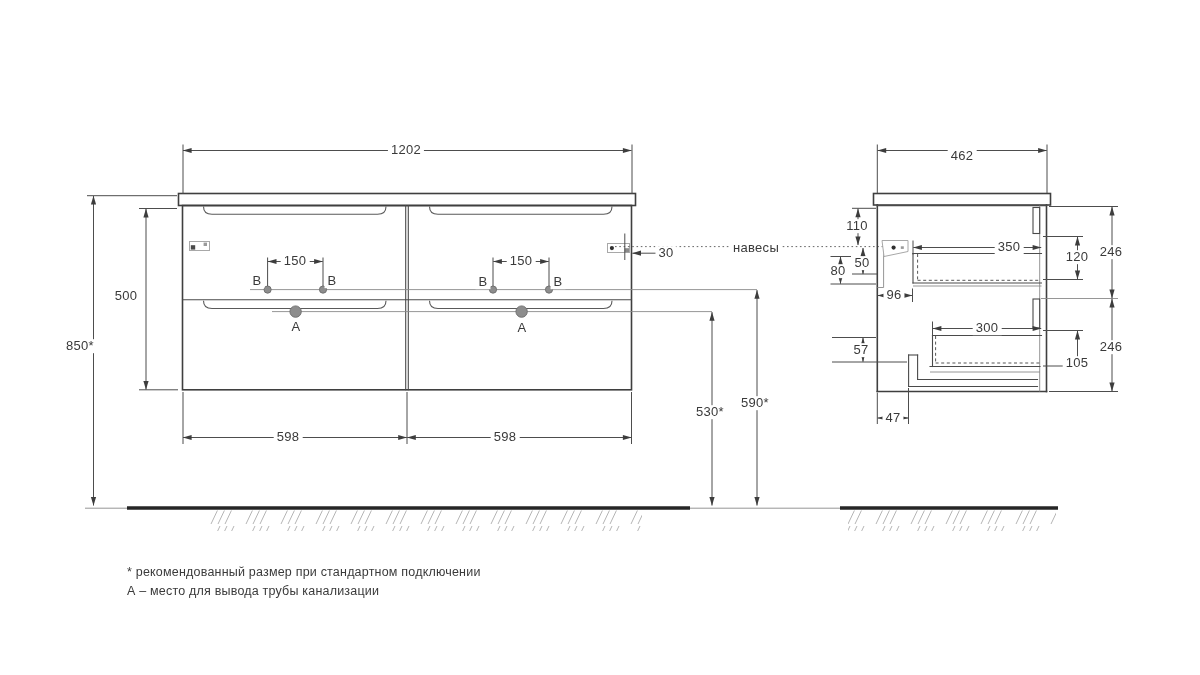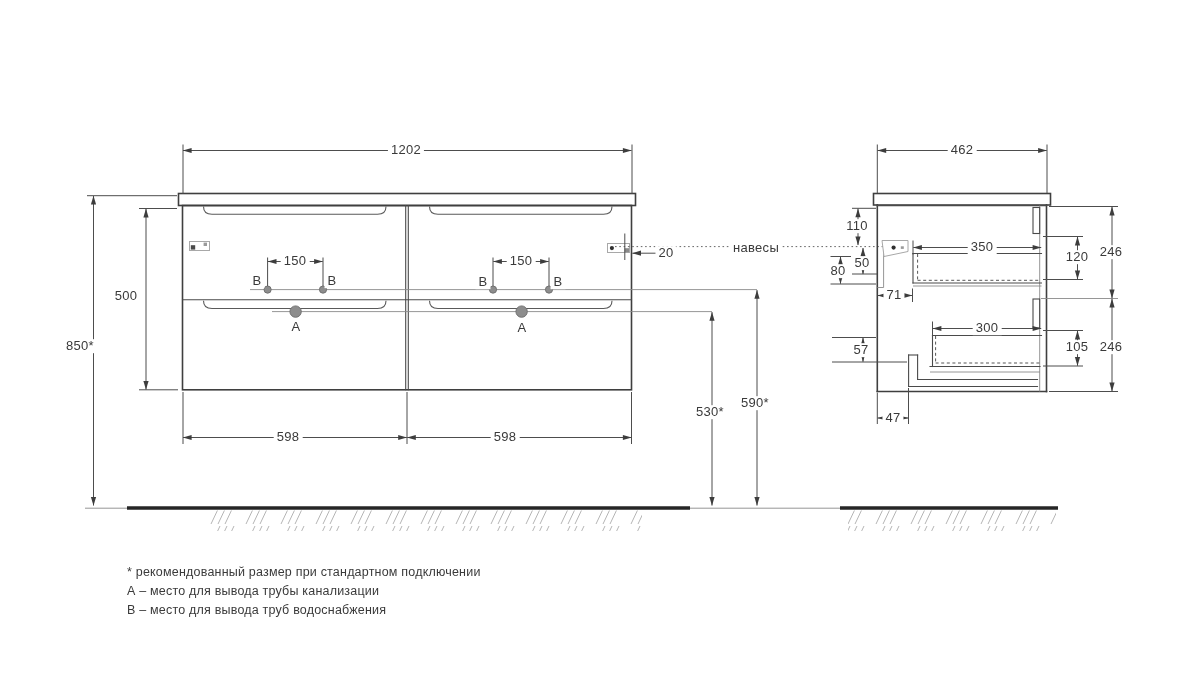--- a/index.html
+++ b/index.html
@@ -214,44 +214,43 @@
     </g>
   </svg>
 
   <div class="lbl" style="left:406px;top:150px">1202</div>
   <div class="lbl" style="left:126px;top:296px">500</div>
   <div class="lbl" style="left:80px;top:346px">850*</div>
   <div class="lbl" style="left:295px;top:261px">150</div>
   <div class="lbl" style="left:521px;top:261px">150</div>
   <div class="lbl" style="left:288px;top:437px">598</div>
   <div class="lbl" style="left:505px;top:437px">598</div>
-  <div class="lbl" style="left:666px;top:253px">20</div>
+  <div class="lbl" style="left:666px;top:253px">30</div>
   <div class="lbl" style="left:710px;top:412px">530*</div>
   <div class="lbl" style="left:755px;top:403px">590*</div>
 
   <div class="lbl" style="left:257px;top:281px">В</div>
   <div class="lbl" style="left:332px;top:281px">В</div>
   <div class="lbl" style="left:483px;top:282px">В</div>
   <div class="lbl" style="left:558px;top:282px">В</div>
   <div class="lbl" style="left:296px;top:327px">А</div>
   <div class="lbl" style="left:522px;top:328px">А</div>
 
   <div class="lbl" style="left:756px;top:248px">навесы</div>
 
-  <div class="lbl" style="left:962px;top:150px">462</div>
+  <div class="lbl" style="left:962px;top:156px">462</div>
   <div class="lbl" style="left:857px;top:226px">110</div>
   <div class="lbl" style="left:862px;top:263px">50</div>
   <div class="lbl" style="left:838px;top:271px">80</div>
-  <div class="lbl" style="left:894px;top:295px">71</div>
-  <div class="lbl" style="left:982px;top:247px">350</div>
+  <div class="lbl" style="left:894px;top:295px">96</div>
+  <div class="lbl" style="left:1009px;top:247px">350</div>
   <div class="lbl" style="left:1077px;top:257px">120</div>
   <div class="lbl" style="left:1111px;top:252px">246</div>
   <div class="lbl" style="left:987px;top:328px">300</div>
-  <div class="lbl" style="left:1077px;top:347px">105</div>
+  <div class="lbl" style="left:1077px;top:363px">105</div>
   <div class="lbl" style="left:1111px;top:347px">246</div>
   <div class="lbl" style="left:861px;top:350px">57</div>
   <div class="lbl" style="left:893px;top:418px">47</div>
 
   <div class="note" style="left:127px;top:566px">* рекомендованный размер при стандартном подключении</div>
   <div class="note" style="left:127px;top:585px">А – место для вывода трубы канализации</div>
-  <div class="note" style="left:127px;top:604px">В – место для вывода труб водоснабжения</div>
 
 </div>
 
 </body></html>

